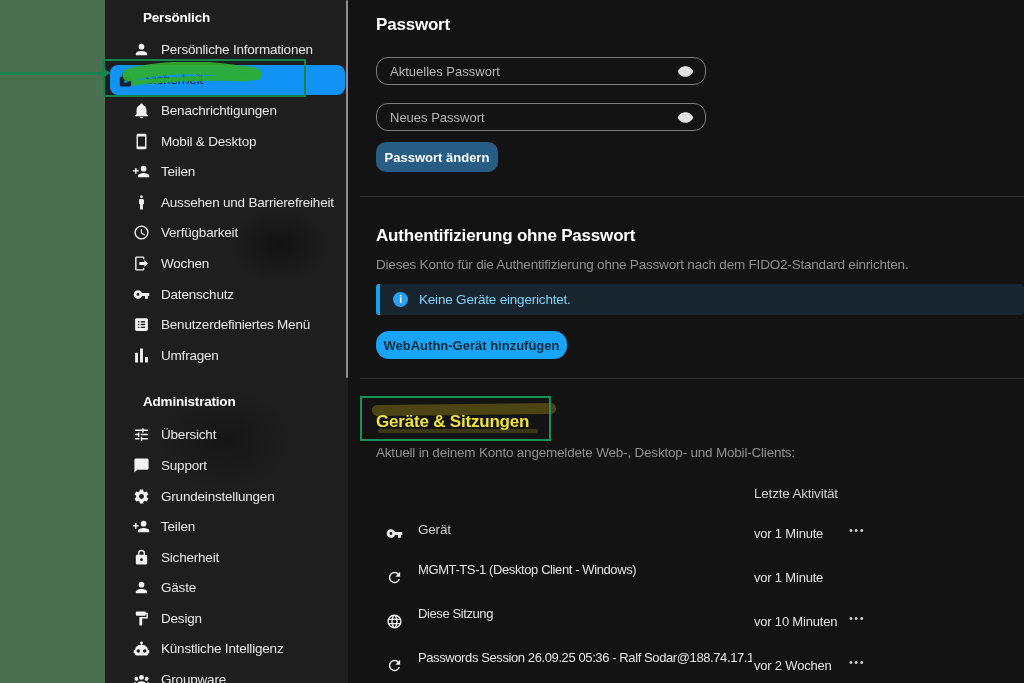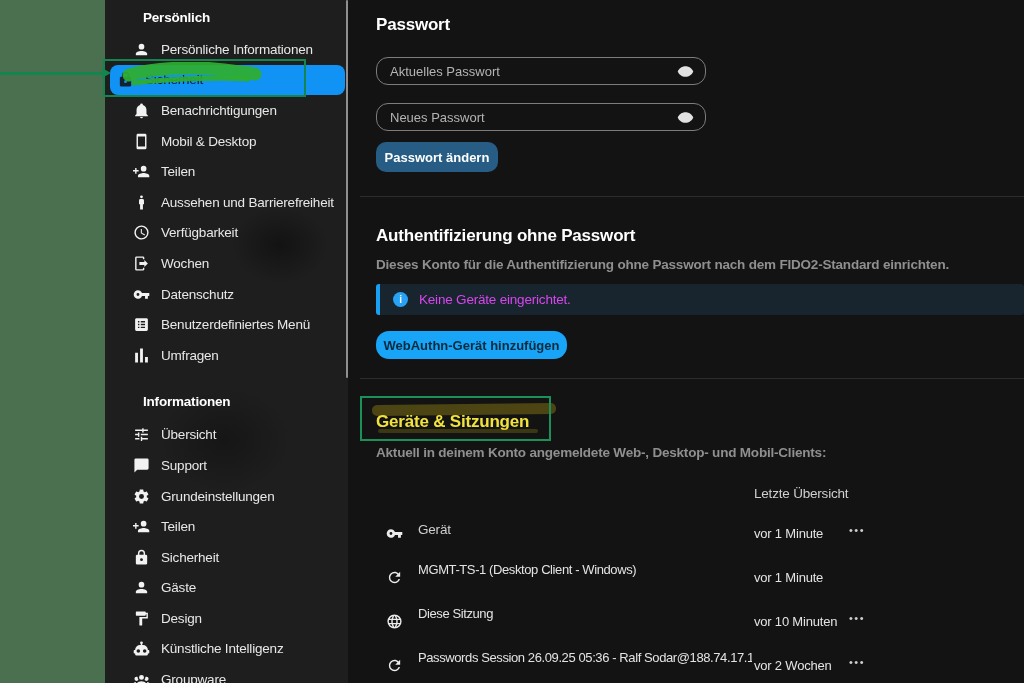--- a/index.html
+++ b/index.html
@@ -23,41 +23,41 @@
   .nav-header.admin { height:49px; padding-top:13px; }
   .nav-item { height:30.6px; display:flex; align-items:center; padding-left:28px; font-size:13.5px; color:#e8e8e8; cursor:default; white-space:nowrap; }
   .nav-item .ic { width:17px; height:17px; margin-right:11px; color:#f2f2f2; flex:0 0 auto; }
   .nav-item.selected { background:#1192f5; border-radius:8px; margin-left:5px; margin-right:3px; padding-left:7px; color:#0d1b26; font-weight:400; }
   .nav-item.selected .ic { color:#12222e; }
   .ic svg { width:100%; height:100%; display:block; fill:currentColor; }
 
   
   .main { position:absolute; left:348px; top:0; right:0; height:683px; background:#131313; }
   .h-section { position:absolute; left:28px; font-size:17px; font-weight:700; color:#ffffff; white-space:nowrap; }
-  .sub-text { position:absolute; left:28px; font-size:13.5px; color:#8f8f8f; white-space:nowrap;font-weight:bold; }
+  .sub-text { position:absolute; left:28px; font-size:13.5px; color:#8f8f8f; white-space:nowrap; }
   .divider { position:absolute; left:12px; right:0; height:1px; background:#2c2c2c; }
 
   .pw-input { position:absolute; left:28px; width:330px; height:28px; border:1.5px solid #7d7d7d; border-radius:12px;
     background:transparent; display:flex; align-items:center; }
   .pw-input input { flex:1; background:transparent; border:none; outline:none; color:#ef4444;
     font-family:"Liberation Sans",sans-serif; font-size:13px; padding:0 6px 0 13px; }
   .pw-input input::placeholder { color:#b4b4b4; }
   .eye-btn { width:24px; height:20px; margin-right:8px; border:none; background:transparent; color:#e2e2e2; cursor:pointer; padding:0; }
   .eye-btn svg { width:17px; height:17px; fill:currentColor; display:block; margin:auto; }
 
   .btn-muted { position:absolute; left:28px; top:142px; width:122px; height:30px; background:#275d84; border:none;
     border-radius:10px; color:#ffffff; font-weight:700; font-size:13px; font-family:"Liberation Sans",sans-serif; cursor:pointer; }
   .btn-bright { position:absolute; left:28px; top:331px; width:191px; height:28px; background:#18a5f7; border:none;
     border-radius:13px; color:#0a2a3d; font-weight:700; font-size:13px; font-family:"Liberation Sans",sans-serif; cursor:pointer; }
 
   .notice { position:absolute; left:28px; top:284px; right:0; height:31px; background:#18242e;
     border-left:4px solid #1b9ff2; border-radius:3px; display:flex; align-items:center; }
   .info-icon { width:15px; height:15px; border-radius:50%; background:#27a2f5; color:#ffffff; font-size:10px; font-weight:700;
     display:flex; align-items:center; justify-content:center; margin:0 11px 0 13px; flex:0 0 auto; }
-  .notice-text { font-size:13.5px; color:#d946ef; }
+  .notice-text { font-size:13.5px; color:#7dd3fc; }
 
   .sessions-title { color:#f2e33c; }
   .yellow-smear-top { position:absolute; left:24px; top:404px; width:184px; height:11px; background:#9c8a14; opacity:.42; transform:rotate(-.6deg); border-radius:5px; }
   .yellow-smear-bottom { position:absolute; left:30px; top:429px; width:160px; height:4px; background:#9c8a14; opacity:.3; border-radius:3px; }
 
   
   .tbl-header { position:absolute; left:28px; right:0; top:486px; height:16px; font-size:13.5px; color:#cfcfcf; }
   .col-device { position:absolute; left:42px; white-space:nowrap;margin-top:36px; }
   .col-activity { position:absolute; left:378px; white-space:nowrap; }
   .sess-row { position:absolute; left:28px; right:0; height:28px; font-size:13px; color:#e3e3e3; }
@@ -192,21 +192,21 @@
     </div>
     <div class="nav-item">
       <span class="ic">
           <svg viewBox="0 0 24 24">
             <use href="#i-bar-chart"></use>
           </svg>
         </span>
       <span>Umfragen</span>
     </div>
 
-    <div class="nav-header admin">Informationen</div>
+    <div class="nav-header admin">Administration</div>
 
     <div class="nav-item">
       <span class="ic">
           <svg viewBox="0 0 24 24">
             <use href="#i-sliders"></use>
           </svg>
         </span>
       <span>Übersicht</span>
     </div>
     <div class="nav-item">
@@ -316,21 +316,21 @@
     <div class="divider" style="top:378px"></div>
 
     <div class="yellow-smear-top"></div>
     <h2 class="h-section sessions-title" style="top:412px">Geräte &amp; Sitzungen</h2>
     <div class="yellow-smear-bottom"></div>
 
     <div class="sub-text" style="top:445px">Aktuell in deinem Konto angemeldete Web-, Desktop- und Mobil-Clients:</div>
 
     <div class="tbl-header">
       <span class="col-device">Gerät</span>
-      <span class="col-activity">Letzte Übersicht</span>
+      <span class="col-activity">Letzte Aktivität</span>
     </div>
 
     <div class="sess-row" style="top:520px">
       <span class="ic row-ic">
           <svg viewBox="0 0 24 24">
             <use href="#i-key"></use>
           </svg>
         </span>
       <span class="col-device">MGMT-TS-1 (Desktop Client - Windows)</span>
       <span class="col-activity">vor 1 Minute</span>

